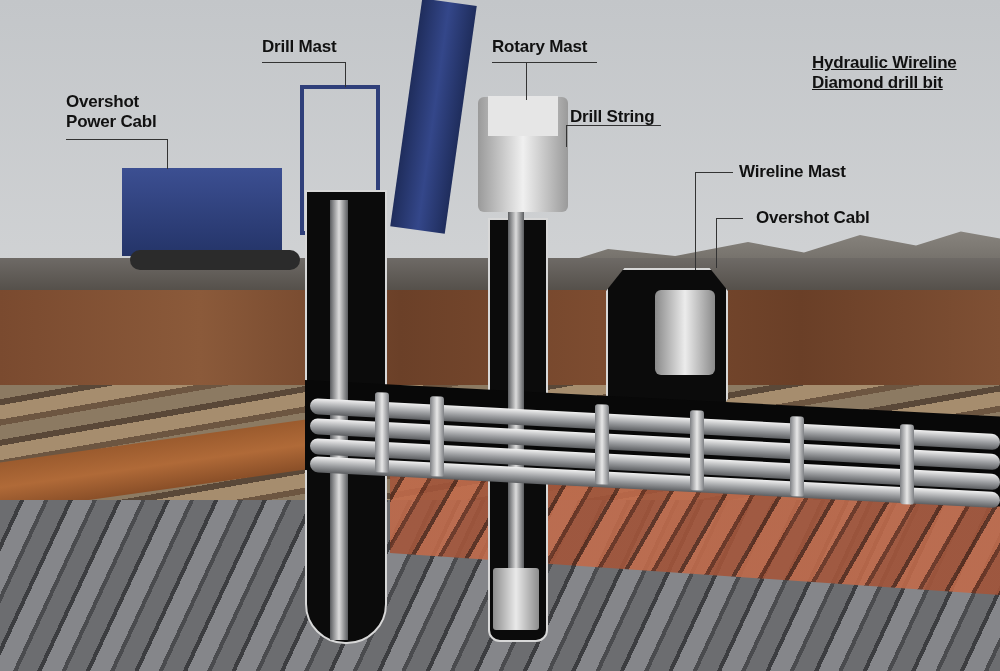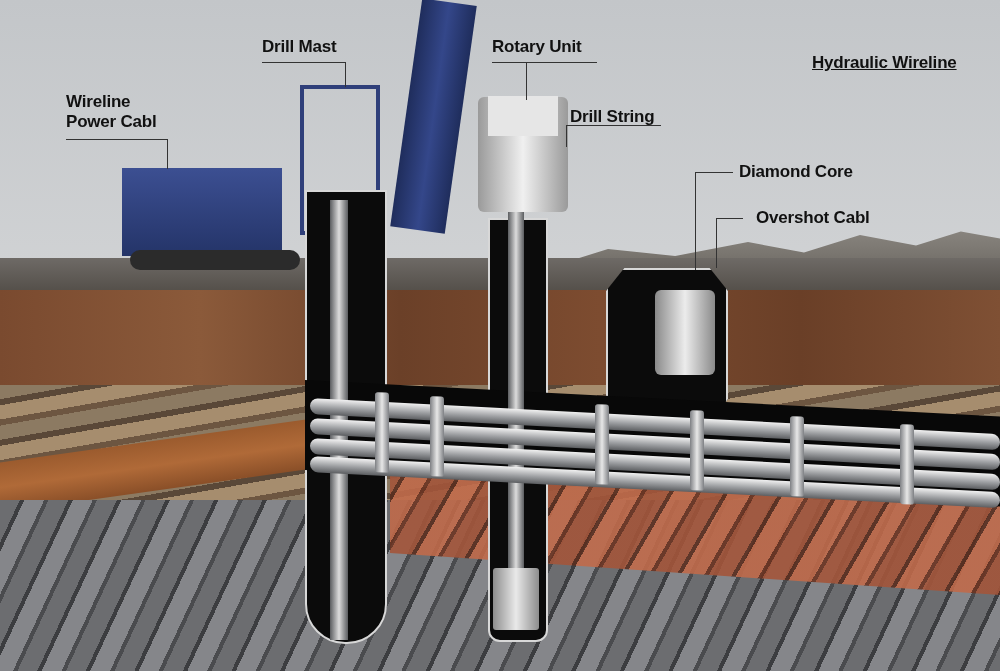--- a/index.html
+++ b/index.html
@@ -67,50 +67,51 @@
   <div class="collar" style="left:690px;top:410px;"></div>
   <div class="collar" style="left:790px;top:416px;"></div>
   <div class="collar" style="left:900px;top:424px;"></div>
 
   <div class="rotary-head"></div>
   <div class="rotary-top"></div>
   <div class="core-bit"></div>
   <div class="overshot"></div>
 
   <div class="label" style="left:66px;top:92px;">
-    <div>Wireline</div>
+    <div>Overshot</div>
     <div>Power Cabl</div>
   </div>
   <div class="leader" style="left:66px;top:139px;width:102px;height:1px;"></div>
   <div class="leader" style="left:167px;top:139px;width:1px;height:30px;"></div>
 
   <div class="label" style="left:262px;top:37px;">
     <div>Drill Mast</div>
   </div>
   <div class="leader" style="left:262px;top:62px;width:84px;height:1px;"></div>
   <div class="leader" style="left:345px;top:62px;width:1px;height:25px;"></div>
 
   <div class="label" style="left:492px;top:37px;">
-    <div>Rotary Unit</div>
+    <div>Rotary Mast</div>
   </div>
   <div class="leader" style="left:492px;top:62px;width:105px;height:1px;"></div>
   <div class="leader" style="left:526px;top:62px;width:1px;height:38px;"></div>
 
   <div class="label" style="left:570px;top:107px;">
     <div>Drill String</div>
   </div>
   <div class="leader" style="left:566px;top:125px;width:95px;height:1px;"></div>
   <div class="leader" style="left:566px;top:125px;width:1px;height:22px;"></div>
 
   <div class="label" style="left:812px;top:53px;text-decoration:underline;">
     <div>Hydraulic Wireline</div>
+    <div>Diamond drill bit</div>
   </div>
 
   <div class="label" style="left:739px;top:162px;">
-    <div>Diamond Core</div>
+    <div>Wireline Mast</div>
   </div>
   <div class="leader" style="left:695px;top:172px;width:38px;height:1px;"></div>
   <div class="leader" style="left:695px;top:172px;width:1px;height:98px;"></div>
 
   <div class="label" style="left:756px;top:208px;">
     <div>Overshot Cabl</div>
   </div>
   <div class="leader" style="left:716px;top:218px;width:27px;height:1px;"></div>
   <div class="leader" style="left:716px;top:218px;width:1px;height:50px;"></div>
 </div>

